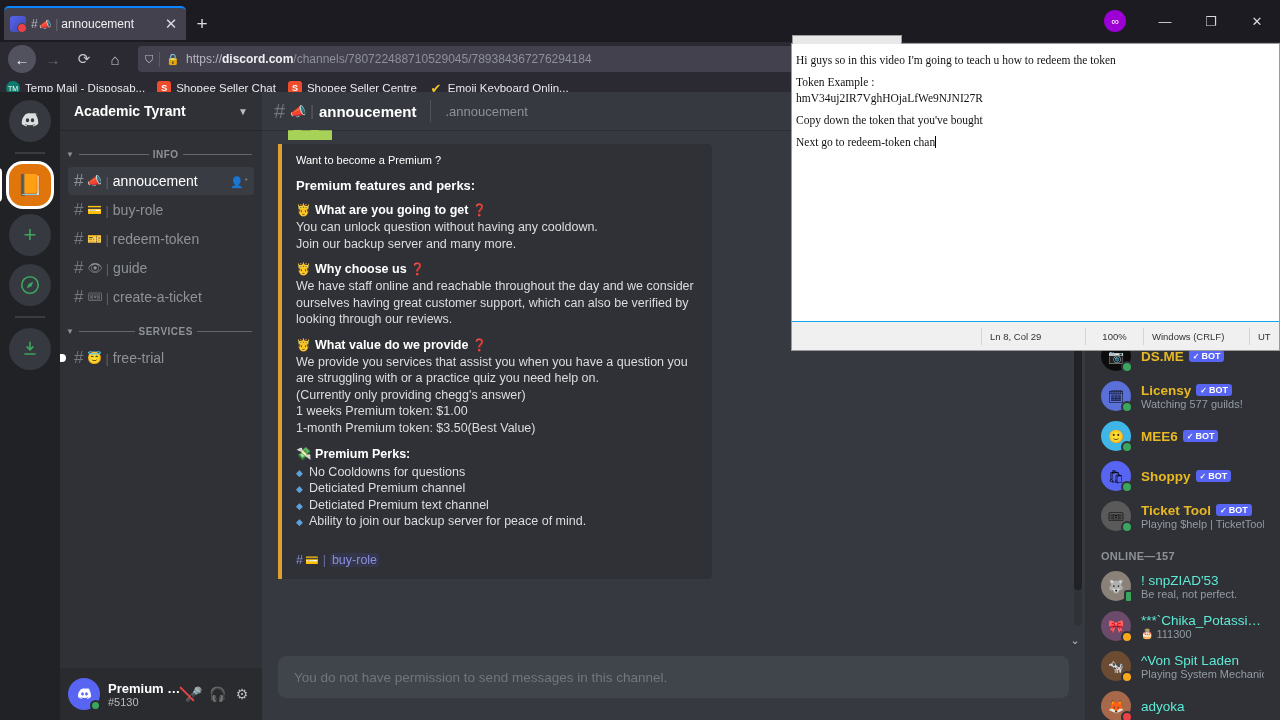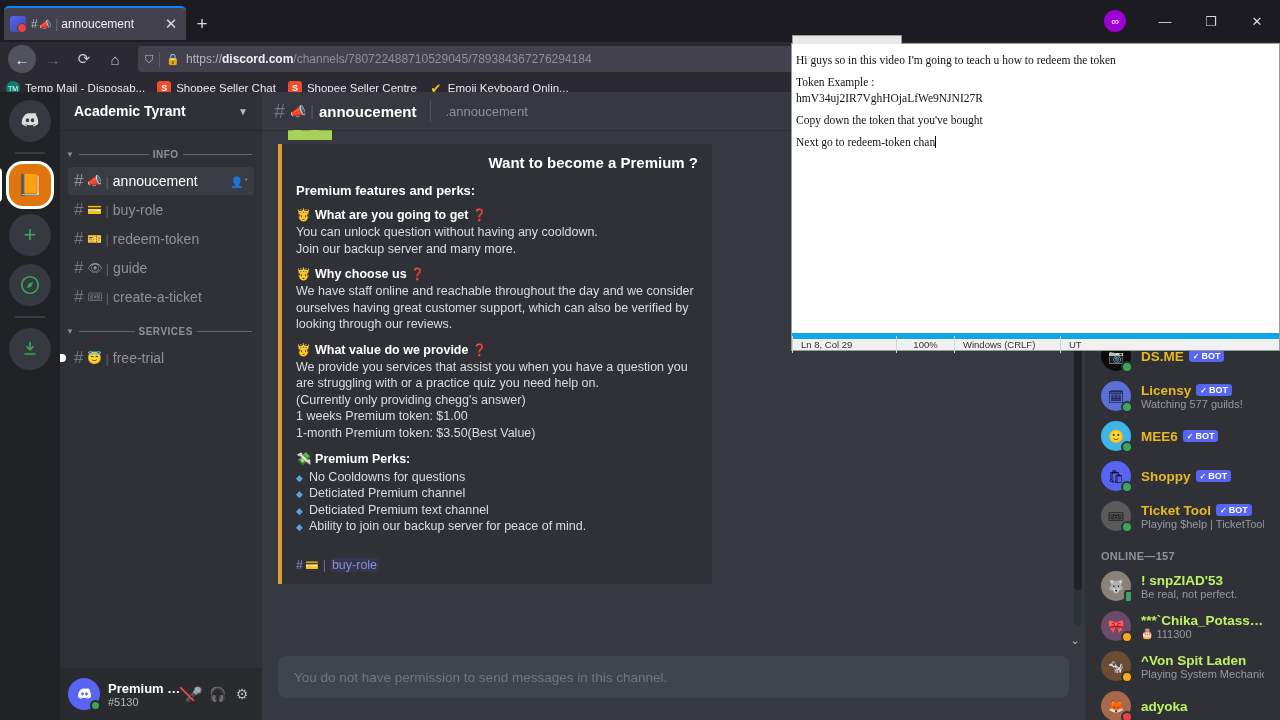--- a/index.html
+++ b/index.html
@@ -248,21 +248,21 @@
   .embed-top-clip .greenbits {
     position: absolute; left: 8px; top: -4px; width: 44px; height: 14px;
     background: #a8d257; clip-path: polygon(0 30%,12% 30%,12% 0,30% 0,30% 30%,52% 30%,52% 0,70% 0,70% 30%,100% 30%,100% 100%,0 100%);
   }
   .embed {
     border-left: 4px solid #e0a030; background: #2f3136;
     border-radius: 0 4px 4px 0; padding: 10px 14px 12px 14px;
     max-width: 434px;
   }
   .embed h3 {
-    color: #fff; font-size: 15px; font-weight: 700; margin-bottom: 12px; text-align: right;
+    color: #fff; font-size: 11px; font-weight: 400; margin-bottom: 12px;
   }
   .embed h4 {
     color: #fff; font-size: 13px; font-weight: 700; margin-bottom: 9px;
   }
   .embed .qhead {
     color: #fff; font-size: 12.5px; font-weight: 700; margin: 10px 0 2px;
     display: flex; align-items: center;
   }
   .embed .qhead .lead { font-size: 12px; margin-right: 4px; }
   .embed .qhead .qm { margin-left: 4px; font-size: 12px; }
@@ -345,21 +345,21 @@
     border: 2px solid #2f3136;
   }
   .mdot.idle { background: #faa81a; }
   .mtext { min-width: 0; flex: 1; }
   .mname-row { display: flex; align-items: center; }
   .mname {
     font-size: 13.5px; white-space: nowrap; overflow: hidden;
     text-overflow: ellipsis; max-width: 120px;
   }
   .mname.bot-name { color: #e8b923; font-weight: 600; }
-  .mname.user-name { color: #bef264; font-weight: bold; }
+  .mname.user-name { color: #5eead4; }
   .botbadge {
     background: #5865f2; color: #fff; font-size: 9px; font-weight: 600;
     border-radius: 3px; padding: 1px 4px; margin-left: 5px;
     display: flex; align-items: center; white-space: nowrap;
   }
   .botbadge .chk { font-size: 8px; margin-right: 2px; }
   .mstatus {
     color: #949ba4; font-size: 11px; white-space: nowrap;
     overflow: hidden; text-overflow: ellipsis; max-width: 150px;
     display: flex; align-items: center;
@@ -379,22 +379,22 @@
   .np-line {
     font-size: 11.5px; color: #111; line-height: 16px;
     white-space: pre;
   }
   .np-line.blank { height: 6px; }
   .np-caret {
     display: inline-block; width: 1px; height: 12px; background: #000;
     vertical-align: -2px;
   }
   .np-status {
-    height: 17px; background: #f0f0f0; border-top: 6px solid #0ea5e9;
-    display: flex; align-items: center; justify-content: flex-start;
+    height: 29px; background: #f0f0f0; border-top: 1px solid #0ea5e9;
+    display: flex; align-items: center; justify-content: flex-end;
     font-family: "Liberation Sans", sans-serif;
     font-size: 9.5px; color: #333;
   }
   .np-status .cell {
     padding: 0 8px; border-left: 1px solid #d4d4d4; height: 17px;
     display: flex; align-items: center; white-space: nowrap;
   }
   .np-status .cell.pos { min-width: 104px; }
   .np-status .cell.zoom { min-width: 58px; justify-content:center; }
   .np-status .cell.eol { min-width: 106px; }

